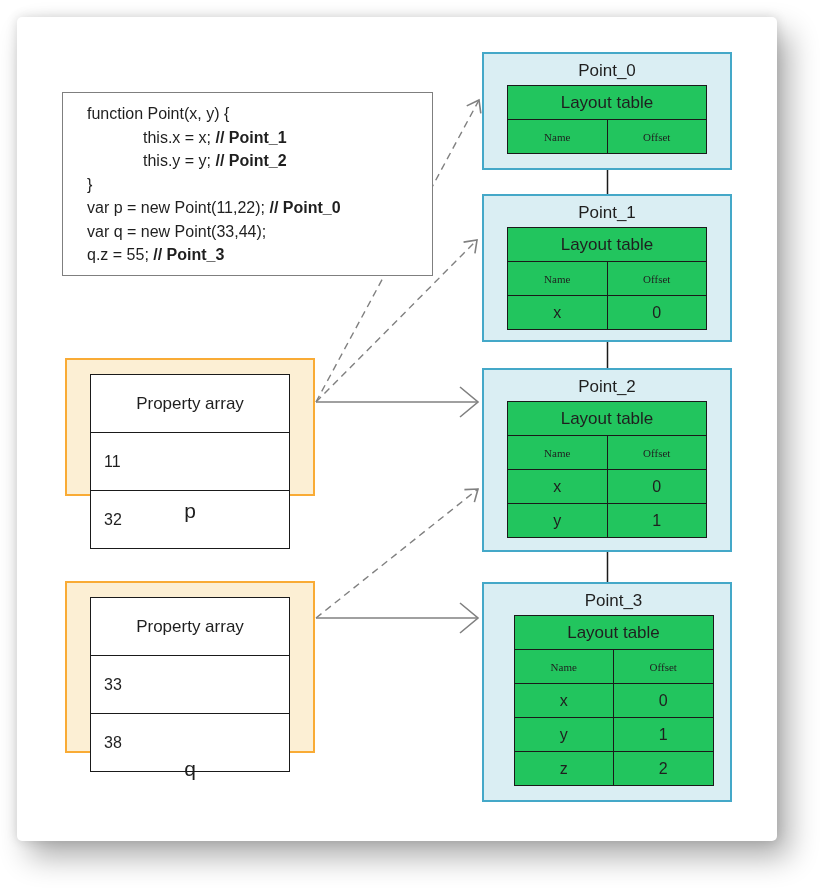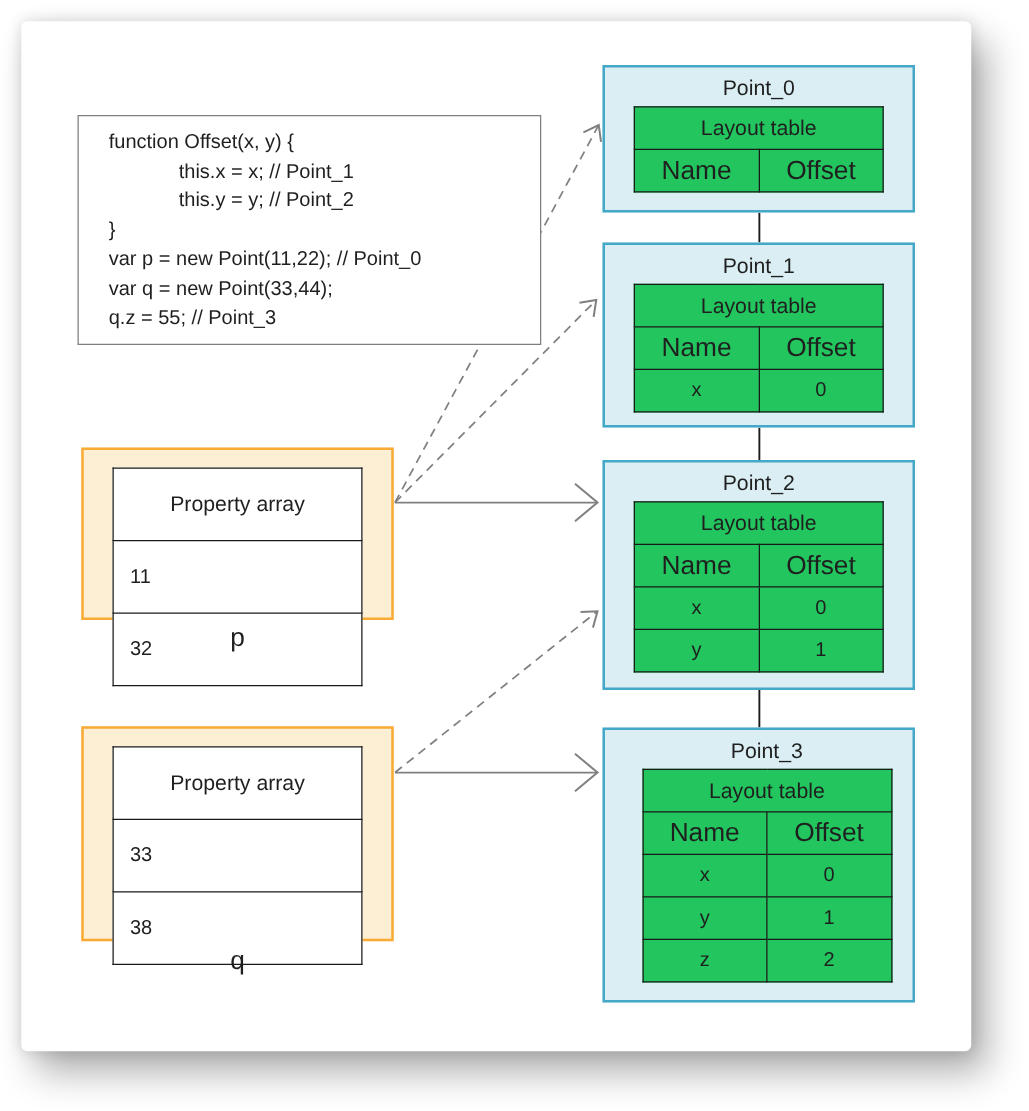--- a/index.html
+++ b/index.html
@@ -13,21 +13,21 @@
     box-shadow:0 0 12px rgba(0,0,0,0.14), 12px 16px 30px rgba(0,0,0,0.32);
   }
   .overlay{position:absolute;left:0;top:0;width:823px;height:889px;pointer-events:none;}
 
   
   .code-box{
     position:absolute;left:62px;top:92px;width:371px;height:184px;box-sizing:border-box;
     background:#ffffff;border:1.5px solid #7f7f7f;
     padding:9px 8px 8px 24px;font-size:16px;line-height:23.5px;white-space:nowrap;
   }
-  .code-line b{font-weight:normal;}
+  .code-line b{font-weight:bold;}
   .code-line.indent{margin-left:56px;}
 
   
   .obj-box{
     position:absolute;left:65px;width:250px;box-sizing:border-box;
     background:#fcefd4;border:2px solid #f9ab35;
   }
   .obj-box.p{top:358px;height:138px;}
   .obj-box.q{top:581px;height:172px;}
   .obj-table{
@@ -54,21 +54,21 @@
   .hclass.c2{top:368px;height:184px;}
   .hclass.c3{top:582px;height:220px;padding-left:13px;}
   .hclass-title{height:31px;line-height:33px;text-align:center;font-size:17px;}
   .ltable{
     border-collapse:collapse;table-layout:fixed;width:200px;margin:0 auto;background:#22c55e;
   }
   .ltable td{
     border:1.5px solid #1a1a1a;width:100px;height:33px;text-align:center;font-size:16px;padding:0;
   }
   .ltable td.hdr{font-size:17px;}
-  .ltable td.col{font-size:21px;}
+  .ltable td.col{font-size:11px;font-family:Liberation Serif, serif;}
 </style>
 </head>
 <body>
 
 <div class="canvas">
   <div class="card"></div>
 
   <svg class="overlay" width="823" height="889" viewBox="0 0 823 889">
     <defs>
       <marker id="headBig" markerUnits="userSpaceOnUse" markerWidth="44" markerHeight="44" viewBox="-22 -22 44 44" refX="0" refY="0" orient="auto">
@@ -85,21 +85,21 @@
 
     <line x1="316" y1="402" x2="479" y2="100" stroke="#808080" stroke-width="1.4" stroke-dasharray="7 5" marker-end="url(#headSmall)"></line>
     <line x1="316" y1="402" x2="477" y2="240" stroke="#808080" stroke-width="1.4" stroke-dasharray="7 5" marker-end="url(#headSmall)"></line>
     <line x1="316" y1="618" x2="478" y2="489" stroke="#808080" stroke-width="1.4" stroke-dasharray="7 5" marker-end="url(#headSmall)"></line>
 
     <line x1="316" y1="402" x2="478" y2="402" stroke="#808080" stroke-width="1.4" marker-end="url(#headBig)"></line>
     <line x1="316" y1="618" x2="478" y2="618" stroke="#808080" stroke-width="1.4" marker-end="url(#headBig)"></line>
   </svg>
 
   <div class="code-box">
-    <div class="code-line"><span>function Offset(x, y) {</span><b></b></div>
+    <div class="code-line"><span>function Point(x, y) {</span><b></b></div>
     <div class="code-line indent"><span>this.x = x; </span><b>// Point_1</b></div>
     <div class="code-line indent"><span>this.y = y; </span><b>// Point_2</b></div>
     <div class="code-line"><span>}</span><b></b></div>
     <div class="code-line"><span>var p = new Point(11,22); </span><b>// Point_0</b></div>
     <div class="code-line"><span>var q = new Point(33,44);</span><b></b></div>
     <div class="code-line"><span>q.z = 55; </span><b>// Point_3</b></div>
   </div>
 
   <div class="obj-box p">
     <table class="obj-table">

